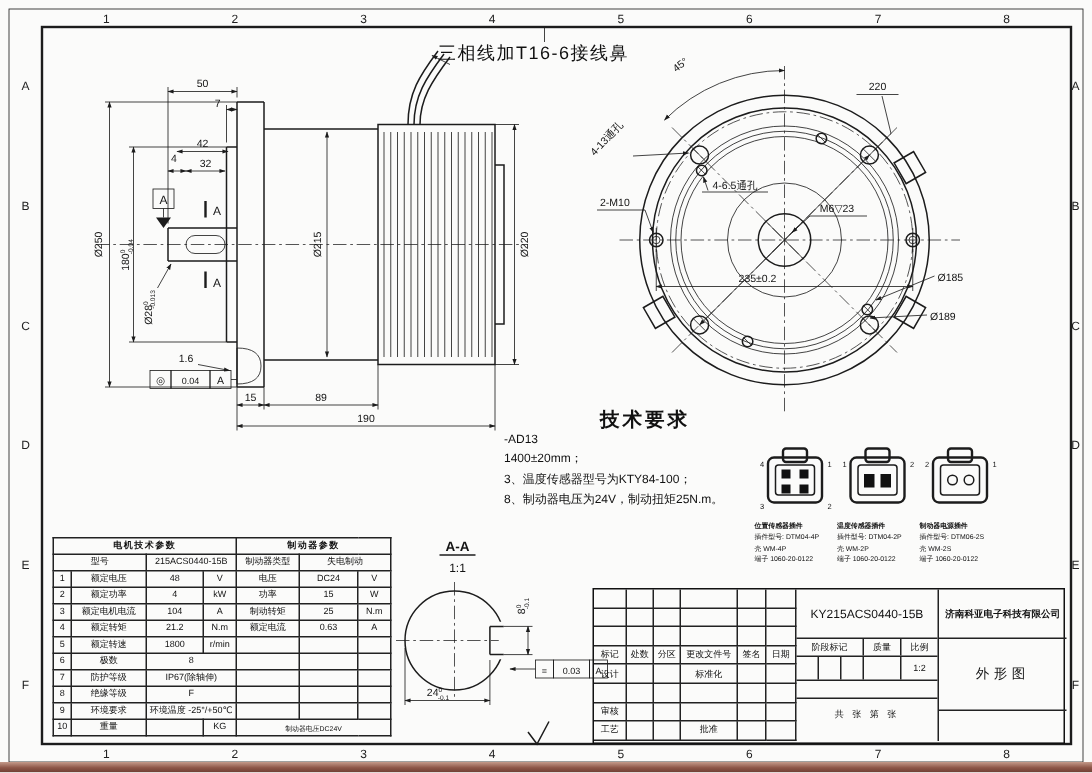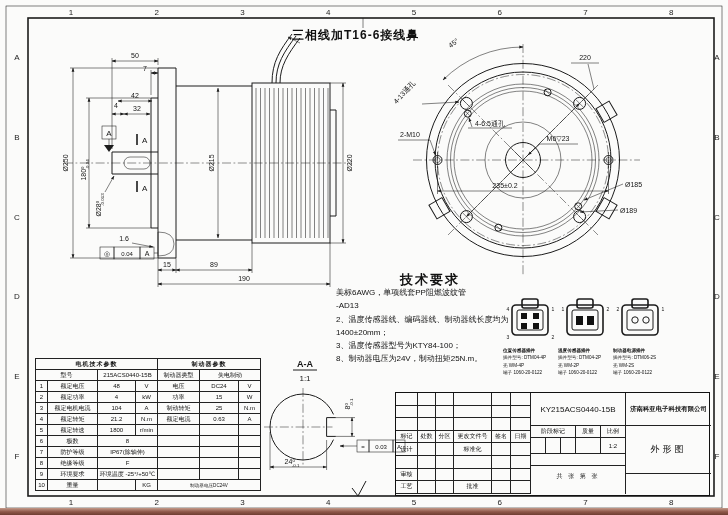--- a/index.html
+++ b/index.html
@@ -14,21 +14,21 @@
   .dim{stroke:#1c1c1c;stroke-width:0.55;fill:none;}
   .t7{font-size:7px;} .t8{font-size:8px;} .t9{font-size:9px;} .t5{font-size:5px;} .t6{font-size:6px;}
   .tol{font-size:4.4px;}
   .ov{position:absolute;}
   .strip{position:absolute;display:flex;justify-content:space-around;align-items:center;font-size:8px;color:#222;}
   .stripv{flex-direction:column;}
   #tech{left:336px;top:273px;width:188px;font-size:8px;line-height:13.2px;}
   #tech .tt{text-align:center;font-size:13px;font-weight:bold;letter-spacing:2px;}
   .conn-txt{position:absolute;top:347px;width:56px;font-size:4.6px;line-height:7.4px;white-space:nowrap;}
   .conn-txt .c-t{font-weight:bold;}
-  #top-label{left:292px;top:27px;font-size:12px;letter-spacing:1px;font-weight:bold;}
+  #top-label{left:292px;top:27px;font-size:12px;letter-spacing:1px;font-weight:normal;}
   
   #spec{position:absolute;left:35px;top:358px;border-collapse:collapse;table-layout:fixed;
         font-size:6px;line-height:7px;}
   #spec td{border:0.8px solid #222;height:10px;padding:0 1px;text-align:center;
            overflow:hidden;white-space:nowrap;}
   #spec .hd{font-weight:bold;letter-spacing:1px;}
   #spec .note{font-size:4.6px;}
   
   #tblock{position:absolute;left:395px;top:392px;width:315px;height:104px;border:1.6px solid #111;
           box-sizing:border-box;font-size:6px;}
@@ -354,23 +354,21 @@
       <span>D</span>
       <span>E</span>
       <span>F</span>
     </div>
 
 <div id="top-label" class="ov">三相线加T16-6接线鼻</div>
 
 <div id="tech" class="ov">
   <div class="tt">技术要求</div>
   <div id="tech-lines">
-        <div>美标6AWG，单项线套PP阻燃波纹管</div>
         <div>-AD13</div>
-        <div>2、温度传感器线、编码器线、制动器线长度均为</div>
         <div>1400±20mm；</div>
         <div>3、温度传感器型号为KTY84-100；</div>
         <div>8、制动器电压为24V，制动扭矩25N.m。</div>
       </div>
 </div>
 
 <div class="conn-txt" style="left:503px;">
   <div class="c-t">位置传感器插件</div>
   <div>插件型号: DTM04-4P</div>
   <div>壳 WM-4P</div>

